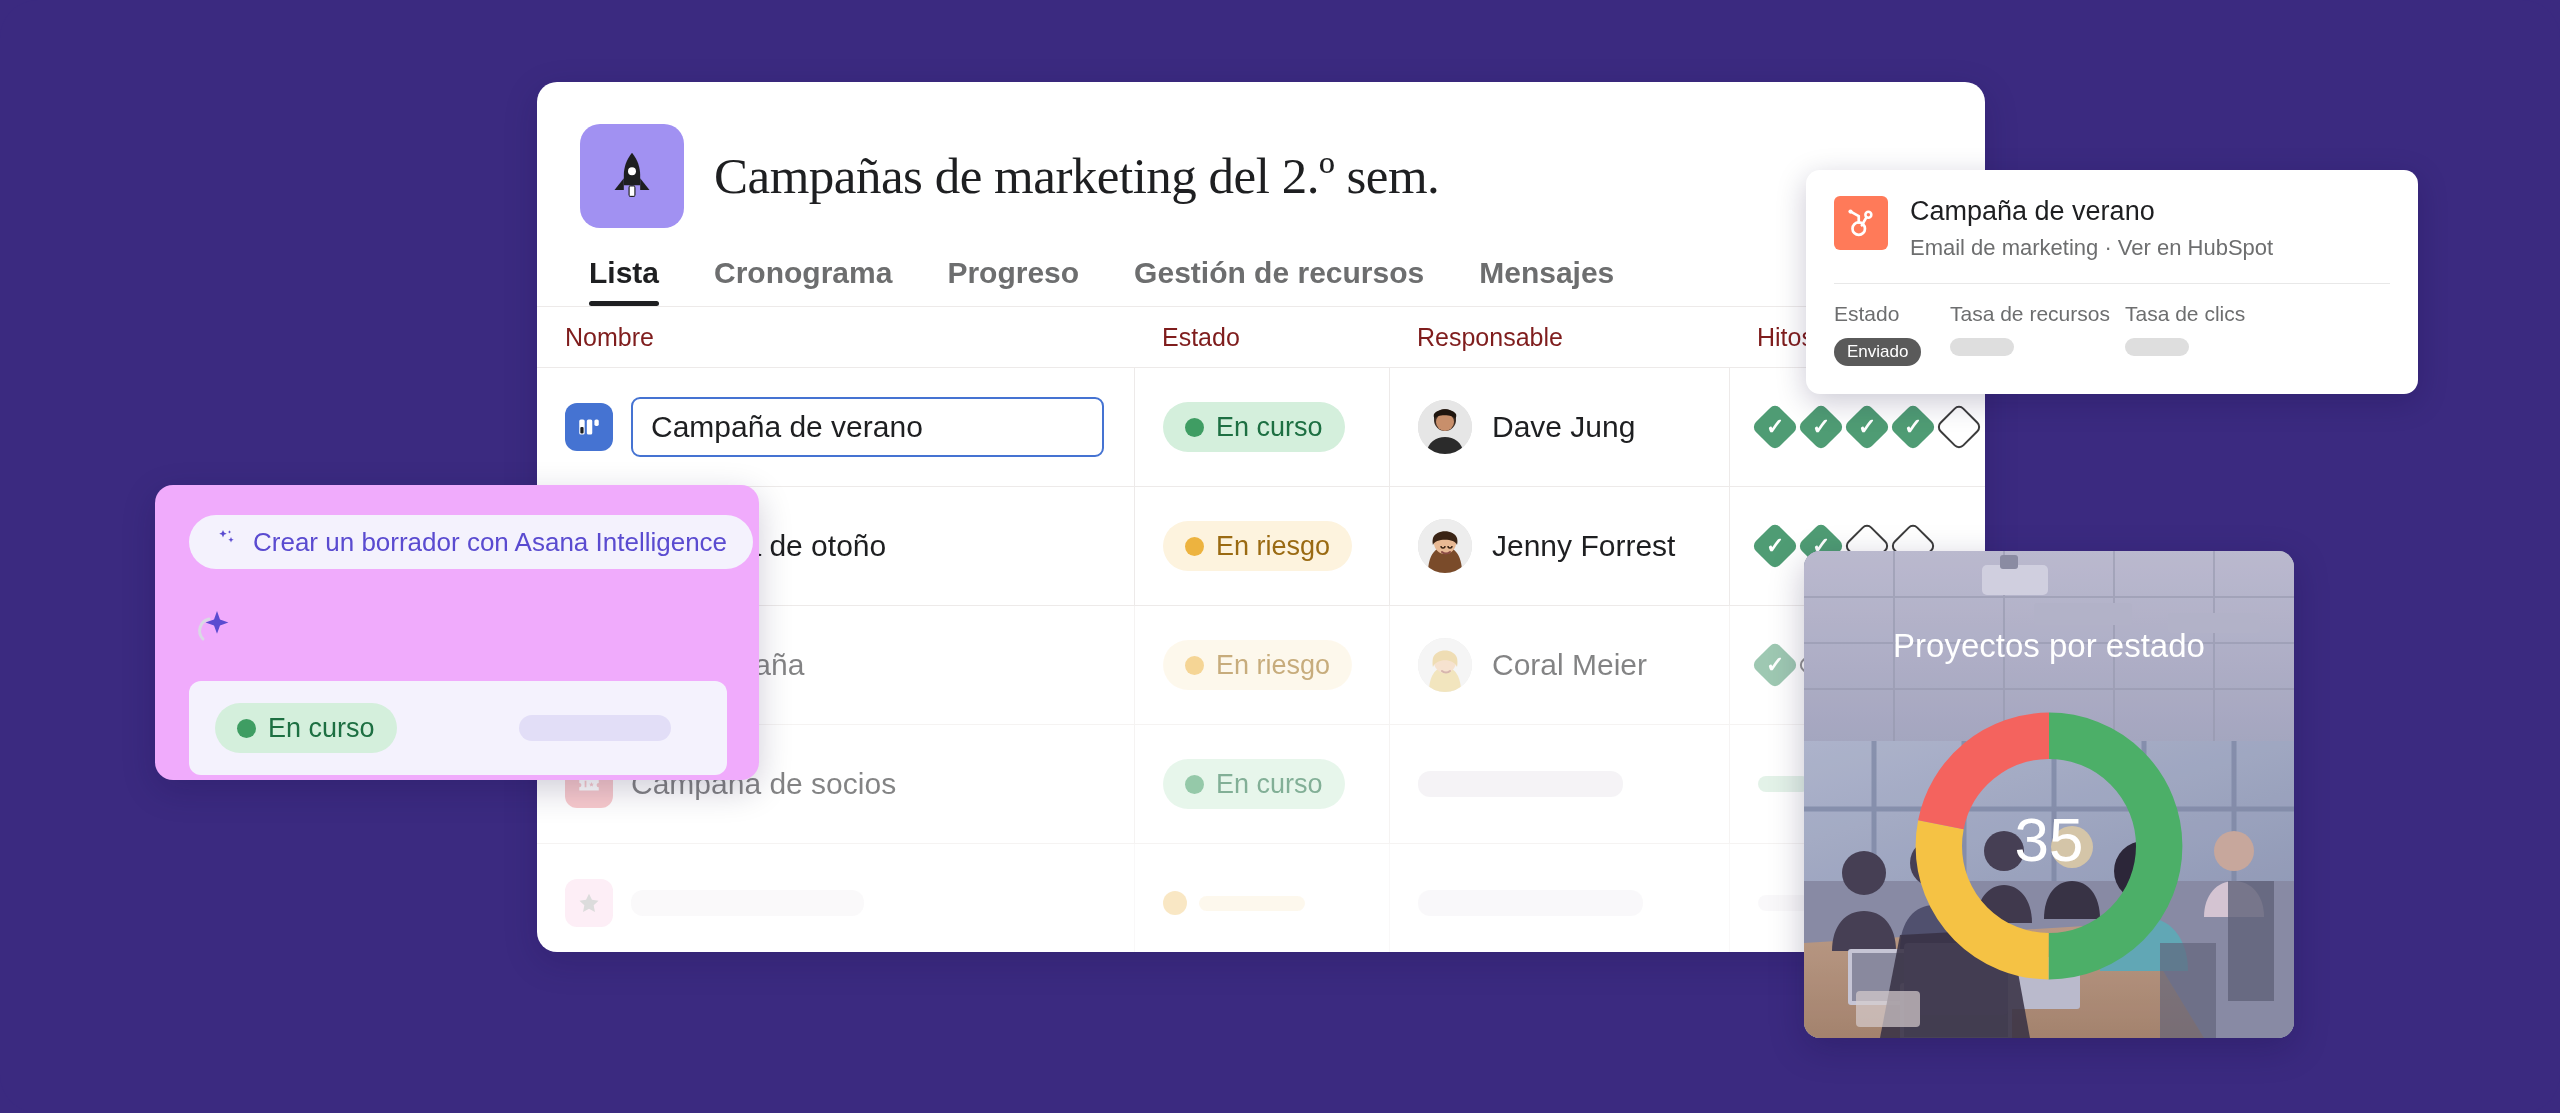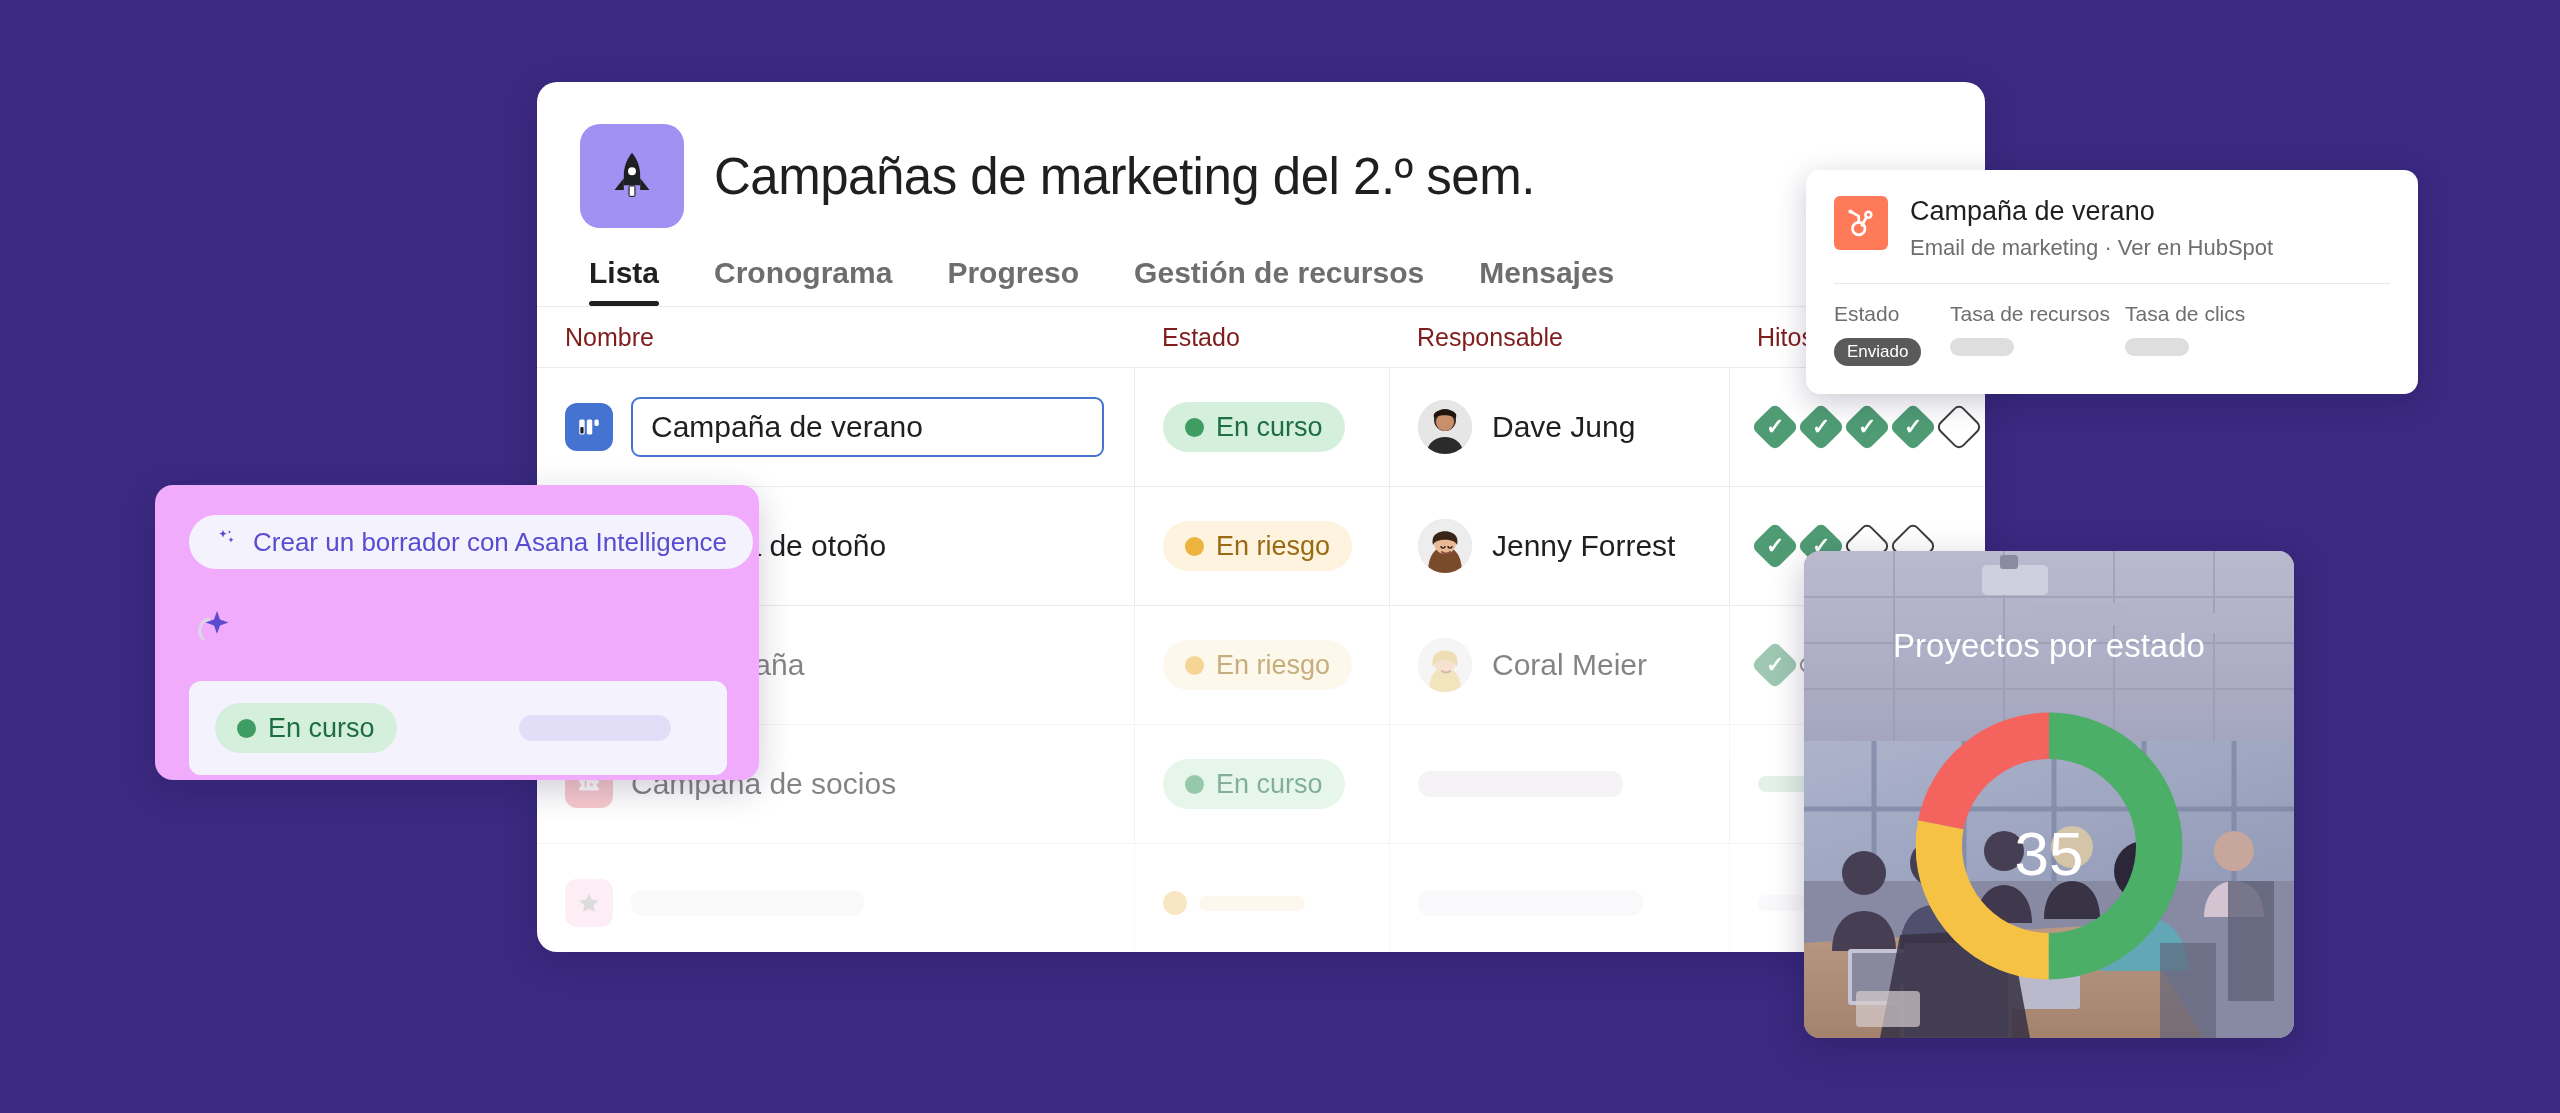--- a/index.html
+++ b/index.html
@@ -26,21 +26,21 @@
     overflow: hidden;
   }
   .proj-header { display: flex; align-items: center; padding: 42px 0 0 43px; }
   .proj-icon {
     width: 104px; height: 104px; border-radius: 20px;
     background: #A191F2; display: flex; align-items: center; justify-content: center;
     flex: none;
   }
   .proj-title {
     margin-left: 30px; font-size: 51px; color: #1E1F21;
-    letter-spacing: -.5px; white-space: nowrap;
+    letter-spacing: -.5px; white-space: nowrap; font-family: Liberation Serif, serif;
   }
 
   
   .tabs { display: flex; align-items: flex-end; gap: 55px; padding: 32px 0 0 52px; height: 78px; font-weight: bold; }
   .tab { font-size: 30px; color: #6D6E6F; white-space: nowrap; padding-bottom: 16px; position: relative; }
   .tab.active { color: #1E1F21; }
   .tab.active::after {
     content:""; position:absolute; left:0; right:0; bottom:0; height:5px;
     background:#1E1F21; border-radius: 3px;
   }
@@ -164,21 +164,21 @@
     box-shadow: 0 10px 34px rgba(20,10,60,.25);
     background: #8E95A8;
   }
   .dc-photo { position:absolute; inset:0; }
   .dc-title {
     position: absolute; top: 76px; left: 0; right: 0; text-align: center;
     font-size: 33px; color: #fff;
   }
   .dc-donut { position: absolute; left: 50%; top: 295px; transform: translate(-50%,-50%); }
   .dc-num {
-    position: absolute; left: 50%; top: 302px; transform: translate(-50%,-50%);
+    position: absolute; left: 50%; top: 288px; transform: translate(-50%,-50%);
     font-size: 62px; color: #fff;
   }
 </style>
 </head>
 <body>
 
 <div class="stage">
   <div class="backdrop"></div>
 
   <div class="project-card">

